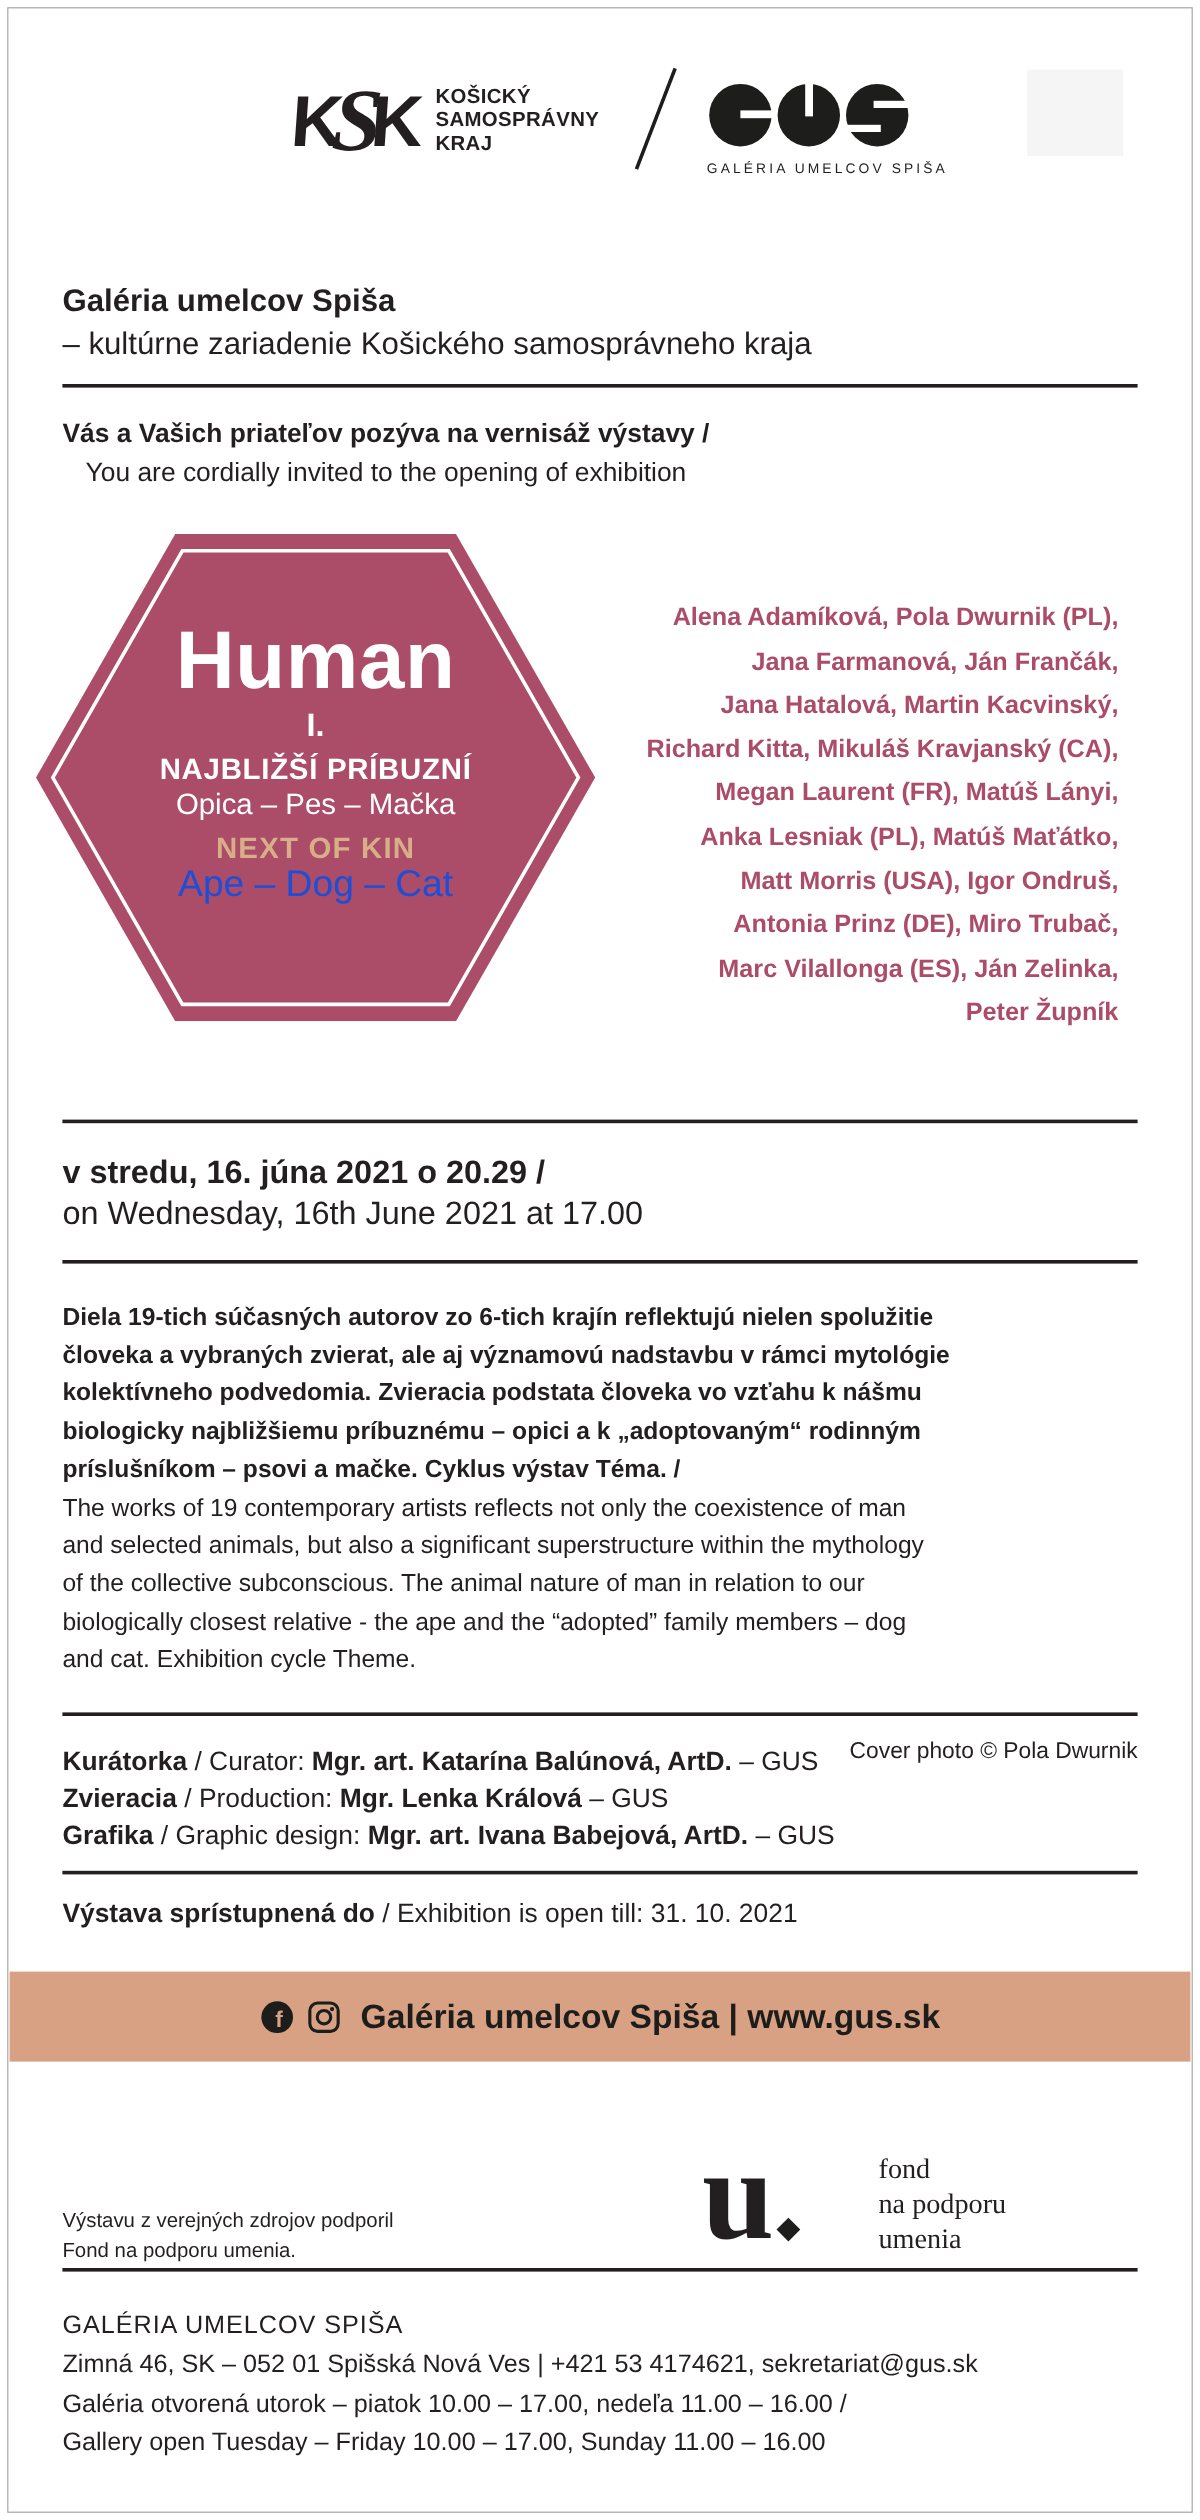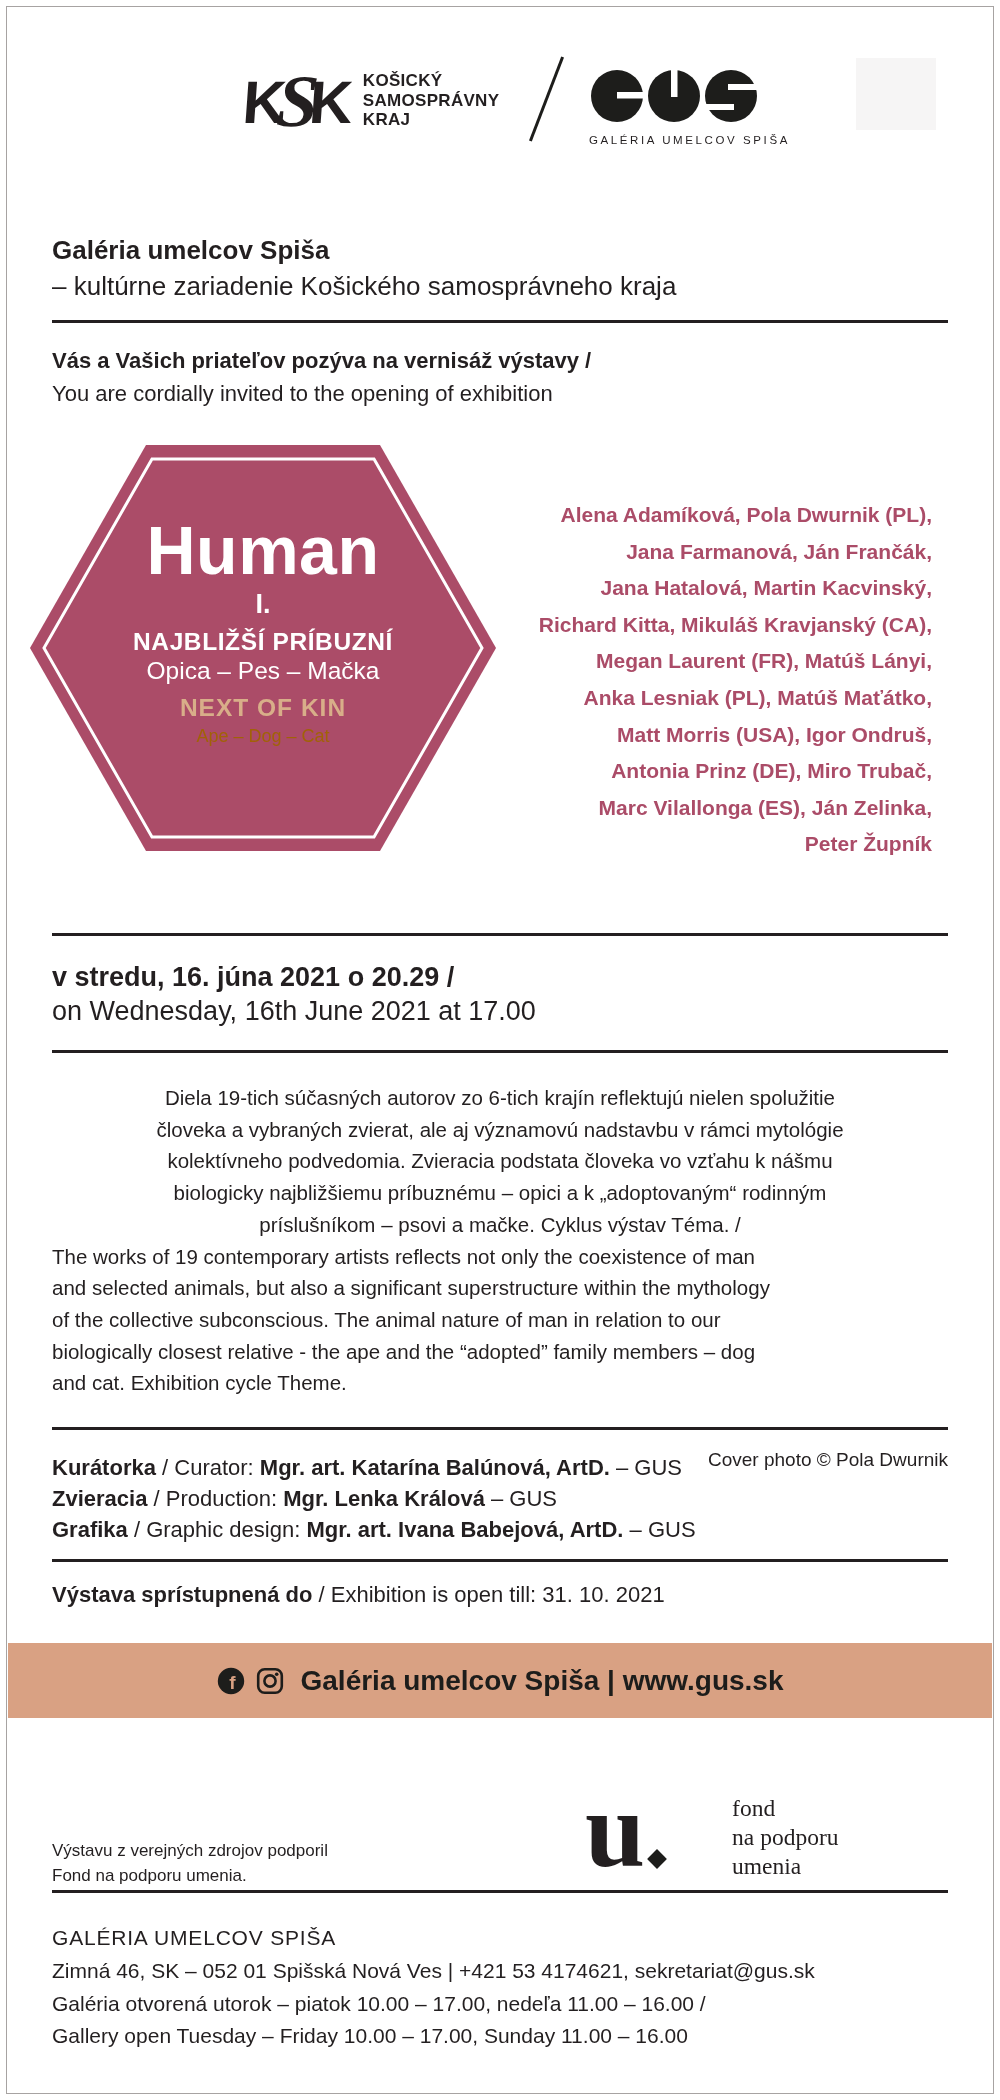--- a/index.html
+++ b/index.html
@@ -14,45 +14,45 @@
   .ksk-text{font-weight:bold;font-size:17px;line-height:19.5px;letter-spacing:0.3px;}
   .logo-slash{position:absolute;left:545px;top:54px;width:3px;height:90px;background:#1d1d1b;transform:rotate(21deg);}
   .gus-logo{position:absolute;left:589px;top:68px;width:170px;text-align:center;}
   .gus-caption{margin-top:6px;font-size:11.5px;letter-spacing:2.6px;white-space:nowrap;}
   .placeholder-box{position:absolute;left:856px;top:58px;width:80px;height:72px;background:#f6f5f5;}
 
   
   .org-block{position:absolute;left:52px;top:232px;font-size:26px;line-height:36px;}
   .org-name{font-weight:bold;}
   .rule{position:absolute;left:52px;width:896px;height:3px;background:#231f20;}
-  .invite-block{position:absolute;left:52px;top:344px;font-size:22px;line-height:33px;}
+  .invite-block{position:absolute;left:52px;top:344px;font-size:22px;line-height:33px;text-align:center;}
   .invite-sk{font-weight:bold;}
 
   
   .hexagon{position:absolute;left:30px;top:445px;width:466px;height:406px;}
   .hexagon svg{position:absolute;inset:0;}
   .hex-text{position:absolute;inset:0;text-align:center;color:#fff;padding-top:72px;box-sizing:border-box;}
   .hex-title{font-size:68px;line-height:66px;font-weight:bold;letter-spacing:0.5px;}
   .hex-numeral{font-size:27px;font-weight:bold;line-height:30px;margin-top:6px;}
   .hex-sub-sk{font-size:24.5px;font-weight:bold;line-height:29px;margin-top:8px;letter-spacing:0.6px;}
   .hex-animals-sk{font-size:24.5px;line-height:29px;}
   .hex-sub-en{font-size:24.5px;font-weight:bold;line-height:29px;margin-top:8px;letter-spacing:1px;color:#d8ae89;}
-  .hex-animals-en{font-size:18px;line-height:29px;color:#a16207;}
+  .hex-animals-en{font-size:31px;line-height:29px;color:#1d4ed8;}
 
   
   .artists{position:absolute;right:68px;top:497px;text-align:right;
            font-size:21px;font-weight:bold;line-height:36.6px;color:#ab4c68;}
 
   
   .date-block{position:absolute;left:52px;top:960px;font-size:27px;line-height:34px;}
   .date-sk{font-weight:bold;}
 
   
   .desc{position:absolute;left:52px;top:1082px;width:896px;font-size:20.5px;line-height:31.7px;}
-  .desc-sk{font-weight:normal;white-space:pre-line;text-align:center;}
+  .desc-sk{font-weight:bold;white-space:pre-line;}
   .desc-en{white-space:pre-line;}
   .cover-credit{position:absolute;right:52px;top:1449px;font-size:19px;}
 
   
   .credits{position:absolute;left:52px;top:1452px;font-size:22px;line-height:31px;}
   .b{font-weight:bold;}
 
   .open-till{position:absolute;left:52px;top:1582px;font-size:22px;}
 
   

